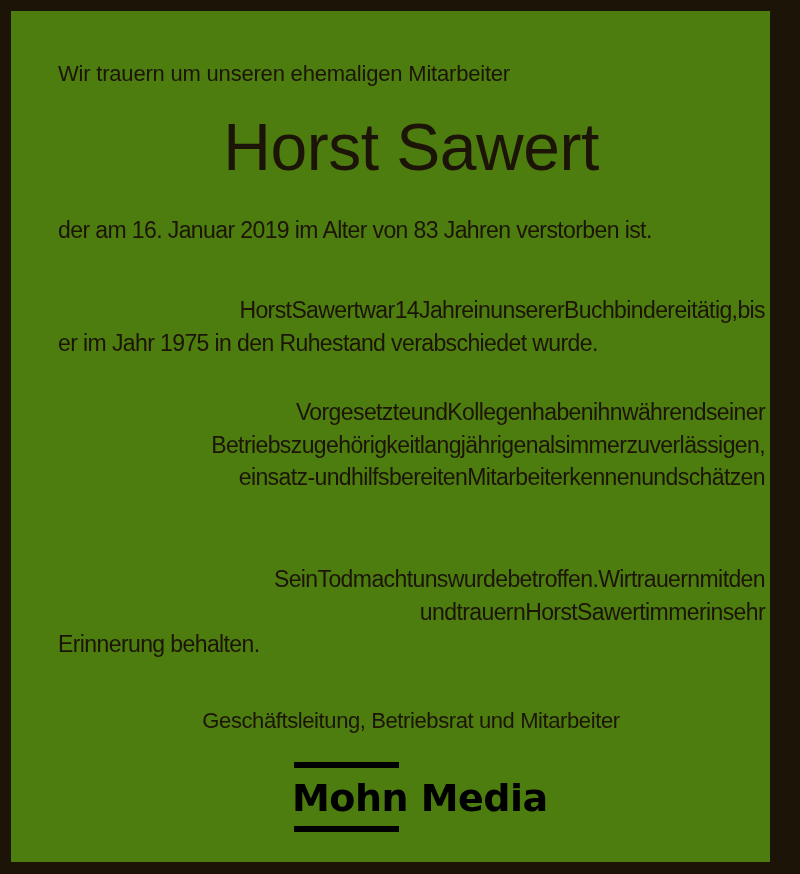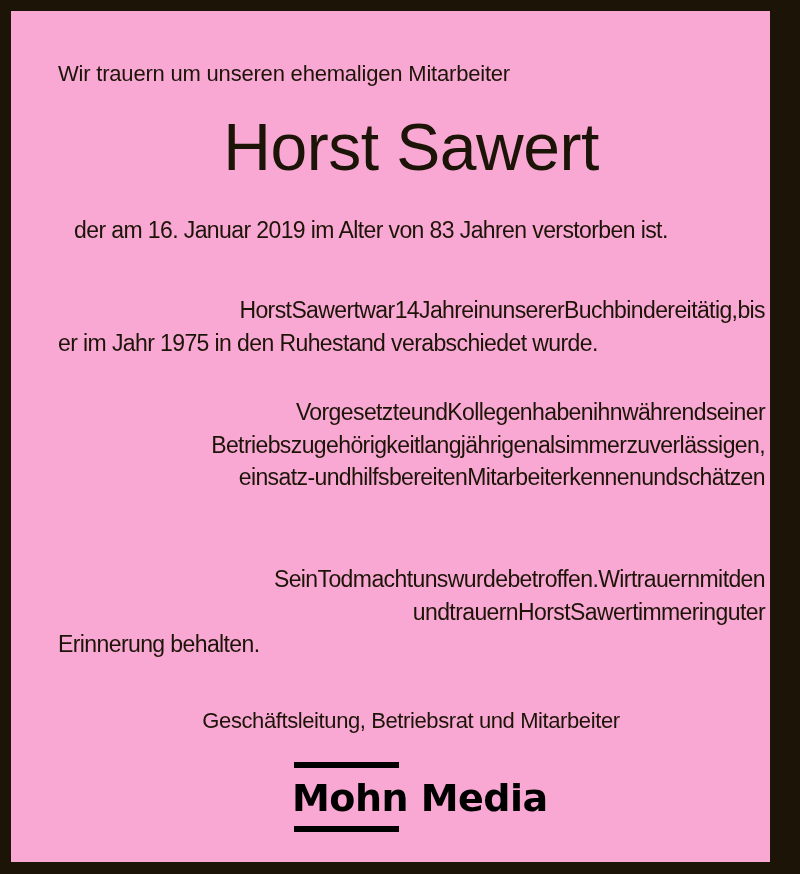--- a/index.html
+++ b/index.html
@@ -4,31 +4,31 @@
   <style>
     html, body { margin: 0; padding: 0; background: #ffffff; }
     body { width: 800px; height: 874px; overflow: hidden; }
     .frame {
       position: absolute; left: 0; top: 0;
       width: 800px; height: 874px;
       box-sizing: border-box;
       border-style: solid;
       border-color: #1c1407;
       border-width: 11px 30px 12px 11px;
-      background: #f9a8d4;
+      background: #4d7c0f;
     }
     .txt {
       position: absolute;
       font-family: "Liberation Sans", sans-serif;
       color: #1c1407;
       white-space: nowrap;
     }
     .intro { left: 47px; top: 50px; font-size: 22px; letter-spacing: -0.2px; }
     .name { left: 0; width: 800px; text-align: center; top: 98px; font-size: 66px; letter-spacing: -0.5px; }
-    .death { left: 47px; top: 206px; font-size: 23px; letter-spacing: -0.6px; margin-left: 16px; }
+    .death { left: 47px; top: 206px; font-size: 23px; letter-spacing: -0.6px; }
     .para {
       position: absolute; left: 47px; width: 707px;
       font-family: "Liberation Sans", sans-serif;
       color: #1c1407; font-size: 23px; line-height: 32.5px;
       letter-spacing: -0.6px;
     }
     .para .line { display: block; white-space: nowrap; }
     .para .just { display: flex; justify-content: flex-end; }
     .p1 { top: 283px; }
     .p2 { top: 385px; }
@@ -108,21 +108,21 @@
         <span>mit</span>
         <span>den</span>
       </div>
       <div class="line just">
         <span>und</span>
         <span>trauern</span>
         <span>Horst</span>
         <span>Sawert</span>
         <span>immer</span>
         <span>in</span>
-        <span>guter</span>
+        <span>sehr</span>
       </div>
       <div class="line">Erinnerung behalten.</div>
     </div>
 
   <div class="txt sign">Geschäftsleitung, Betriebsrat und Mitarbeiter</div>
 
   <div class="logo">
     <div class="bar top"></div>
     <div class="word">Mohn Media</div>
     <div class="bar bottom"></div>

